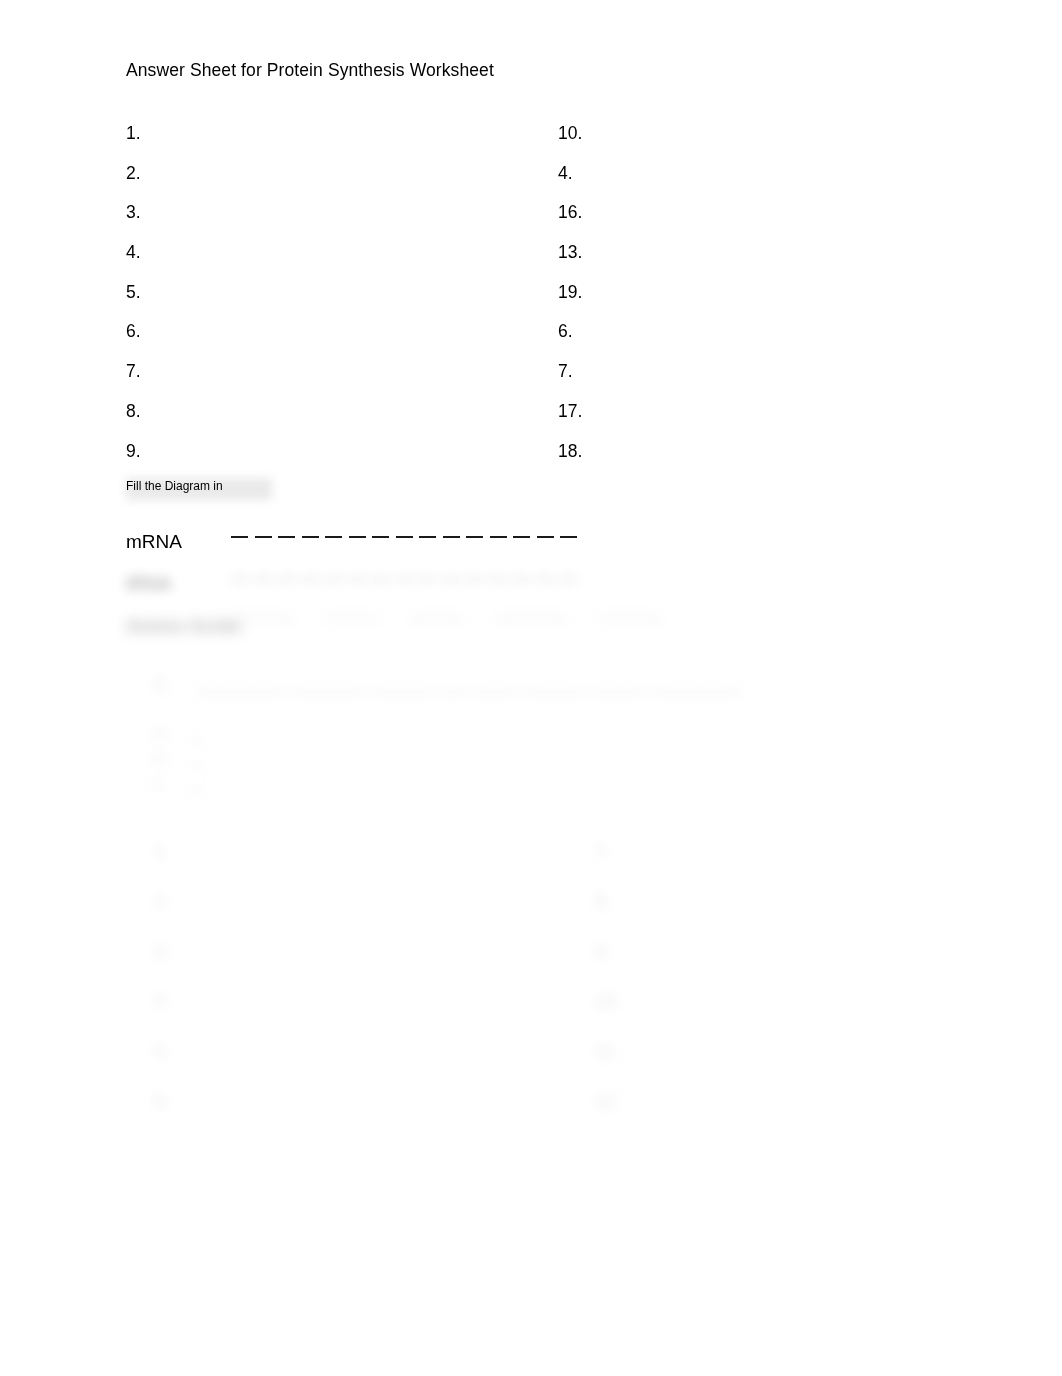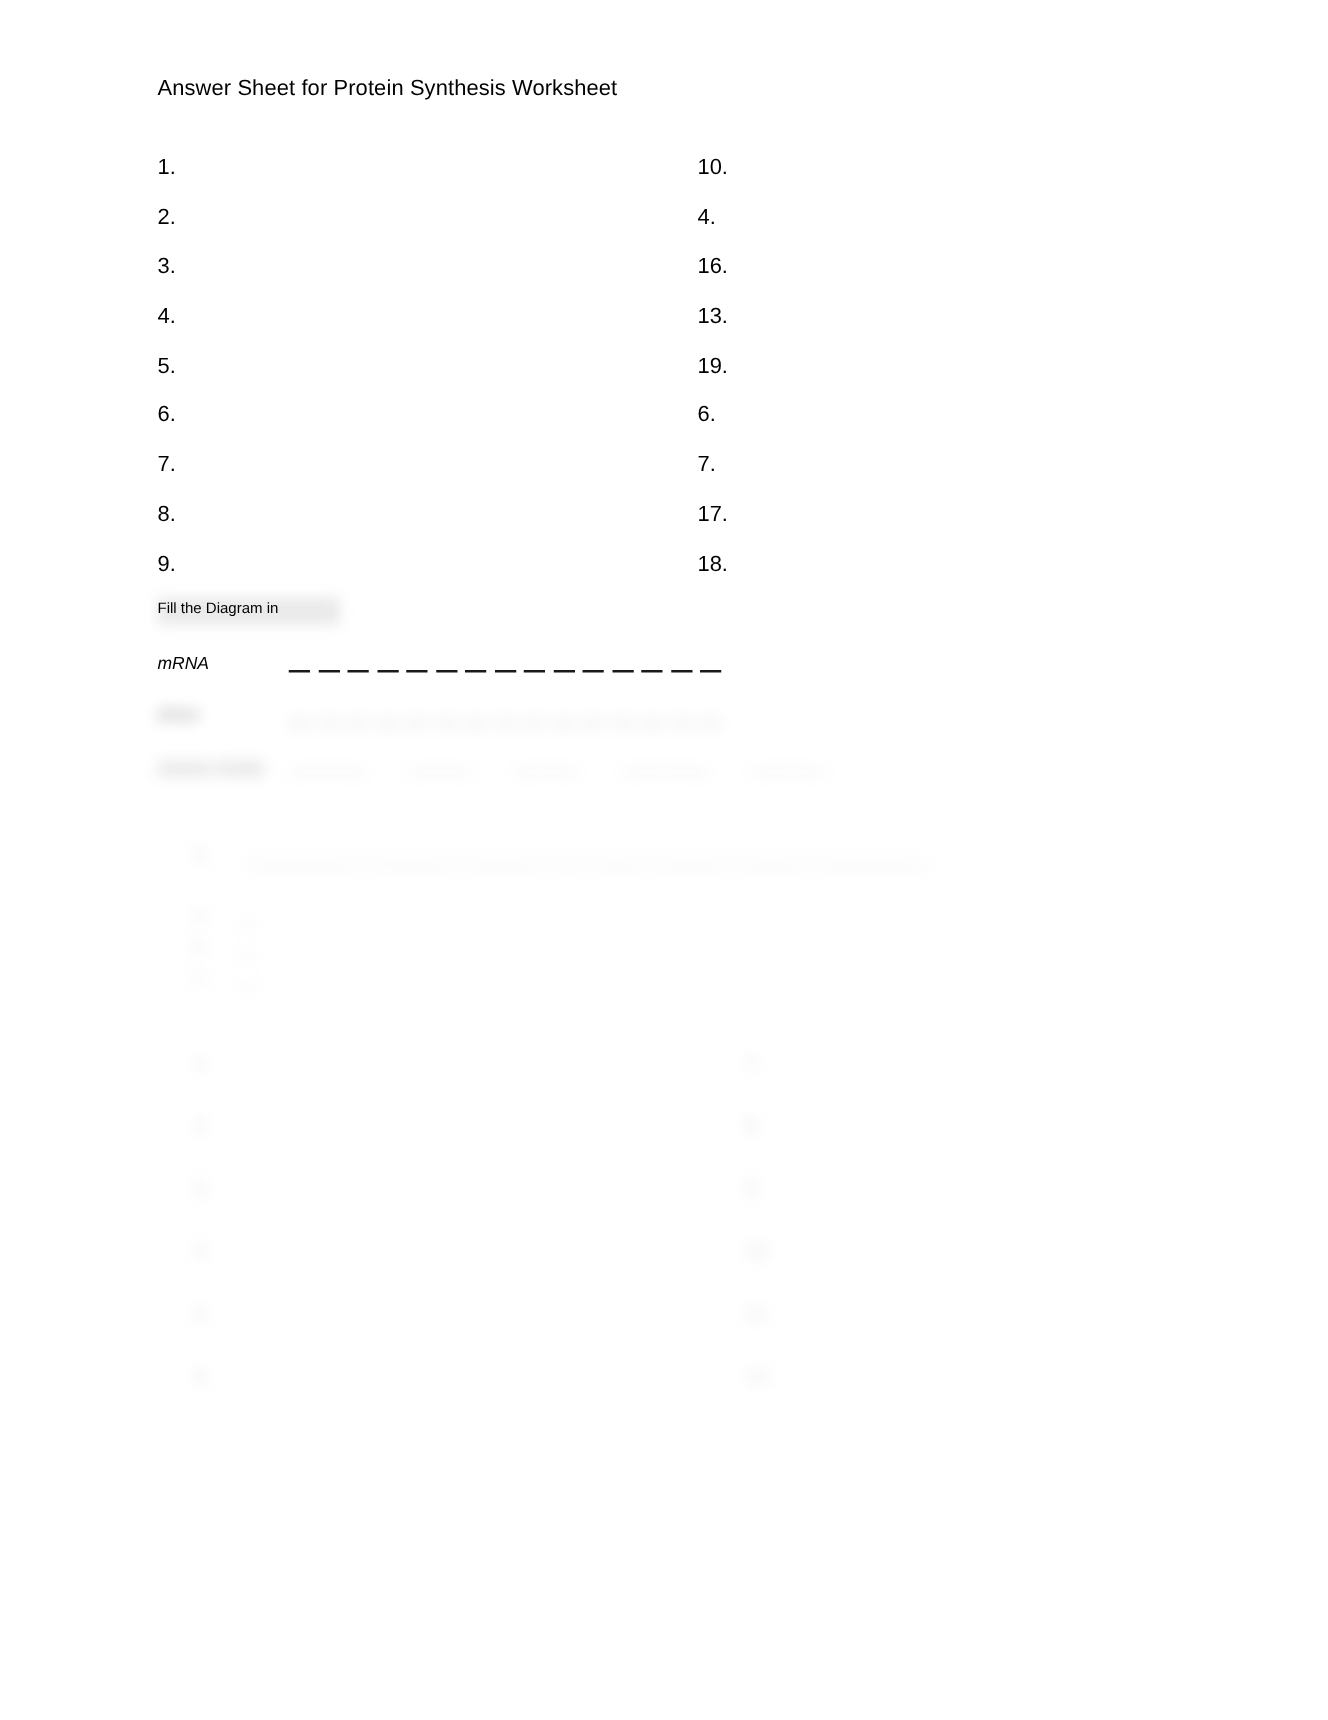--- a/index.html
+++ b/index.html
@@ -74,25 +74,24 @@
 
   .diagram-row {
     position: absolute;
     left: 126px;
     width: 470px;
     height: 30px;
   }
   .diagram-row .row-label {
     position: absolute;
     left: 0;
-    top: 4px;
-    font-size: 14px;
+    top: 16px;
+    font-size: 19px;
     line-height: 24px;
     white-space: nowrap;
-    font-style: italic;
   }
   .diagram-row .row-blanks {
     position: absolute;
     left: 105px;
     top: 0;
     display: flex;
     gap: 6.5px;
     align-items: flex-end;
     height: 24px;
   }

